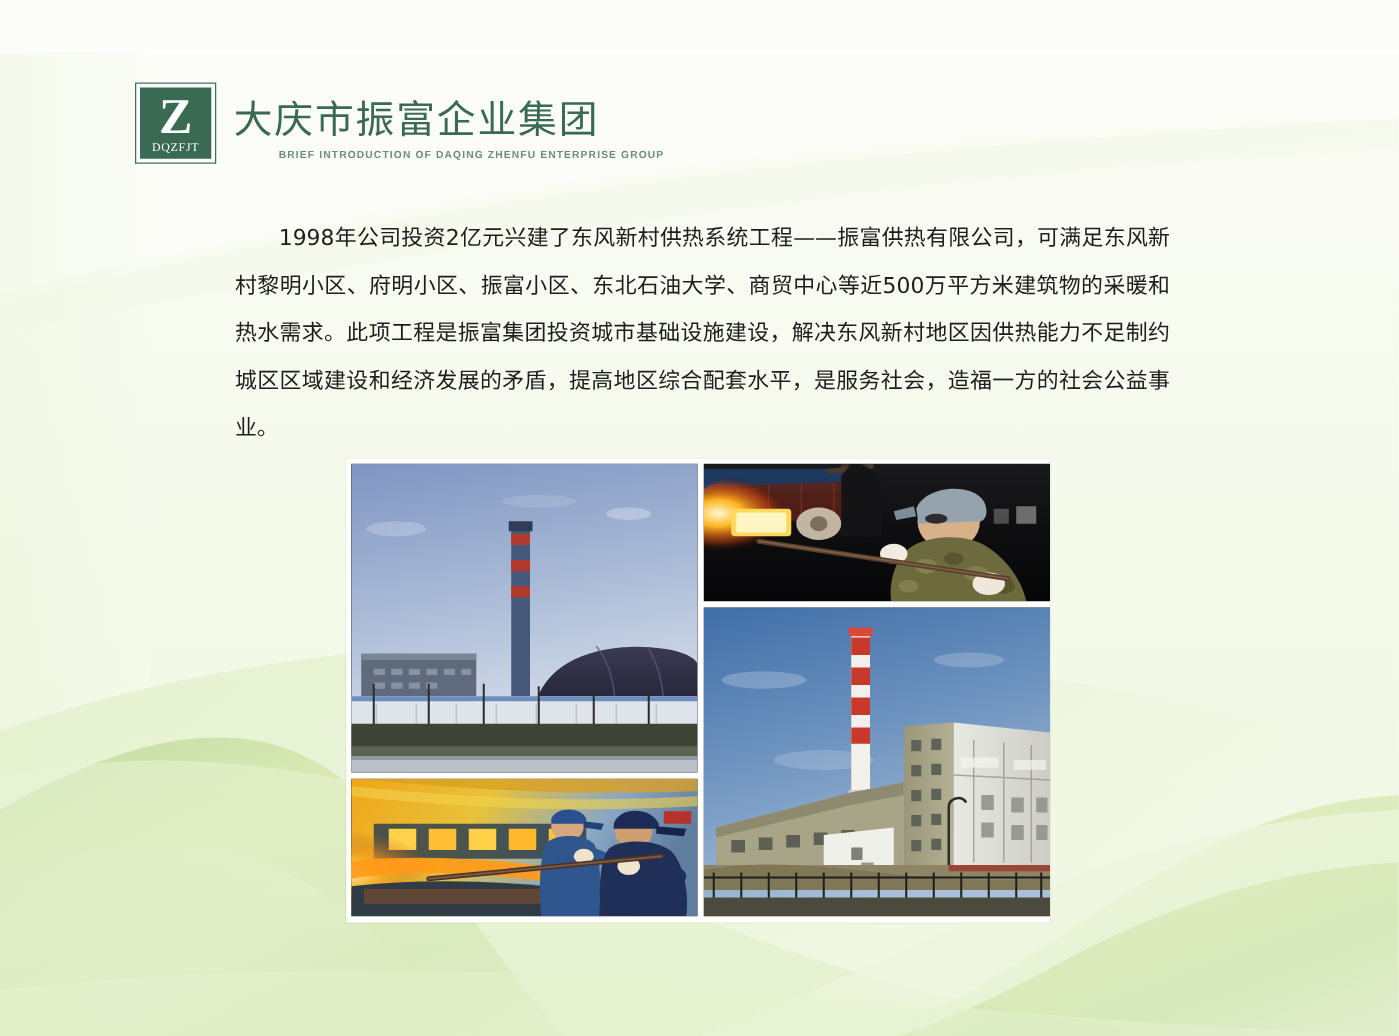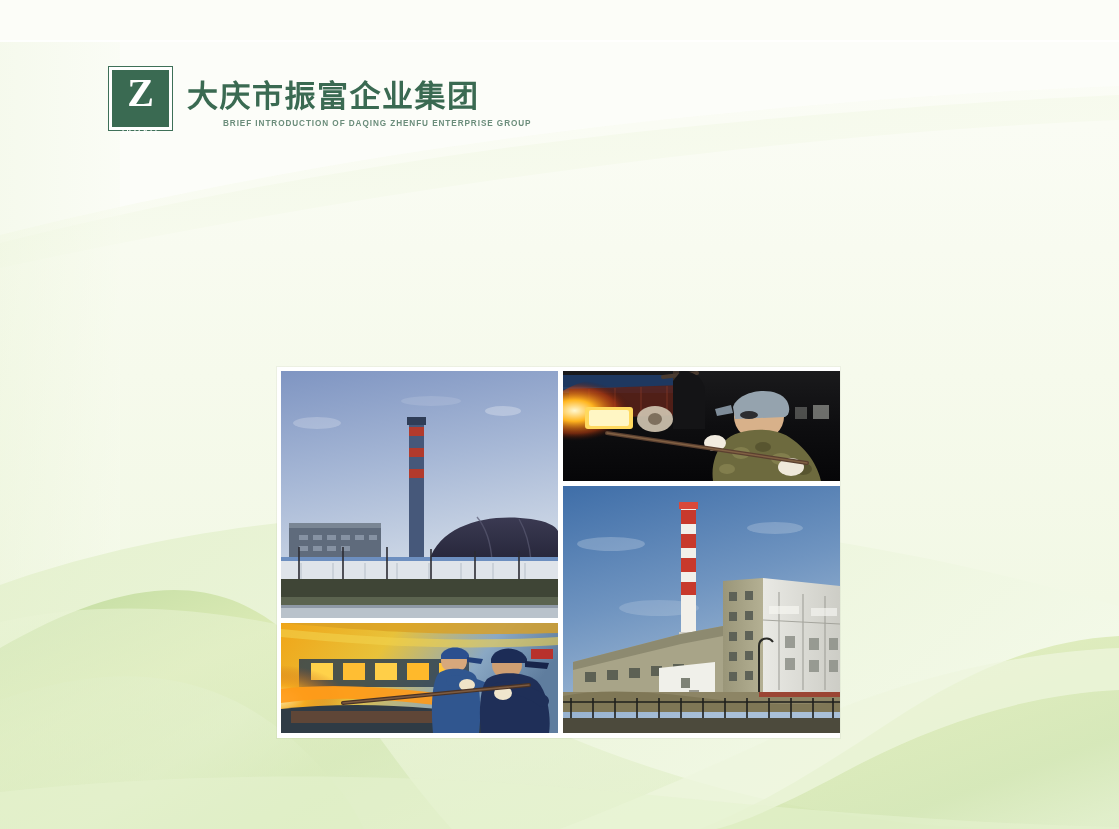--- a/index.html
+++ b/index.html
@@ -40,26 +40,26 @@
     box-sizing:border-box;padding-top:2px;
   }
   .logo-z{
     font-family:"Liberation Serif","DejaVu Serif",serif;
     font-weight:bold;font-size:40px;line-height:40px;color:#ffffff;
     letter-spacing:0;margin-top:1px;
   }
   .logo-abbr{
     font-family:"Liberation Serif","DejaVu Serif",serif;
     font-size:9.5px;letter-spacing:.6px;color:#ffffff;
-    margin-top:13px;white-space:nowrap;
+    margin-top:1px;white-space:nowrap;
   }
   .logo-text{margin-left:14px;padding-top:12px;}
   .logo-cn{
     font-family:"DejaVu Sans","Liberation Sans",sans-serif;
-    font-weight:bold;font-size:31px;line-height:36px;
+    font-weight:normal;font-size:31px;line-height:36px;
     color:#3a6a52;letter-spacing:1.5px;white-space:nowrap;
   }
   .logo-en{
     font-size:8.2px;letter-spacing:.92px;color:#6b8d7b;
     margin-top:5px;white-space:nowrap;font-weight:bold;margin-left:36px;
   }
 
   
   .article{
     position:absolute;left:188px;top:172px;width:748px;
@@ -174,20 +174,23 @@
         <div class="logo-z">Z</div>
         <div class="logo-abbr">DQZFJT</div>
       </div>
     </div>
     <div class="logo-text">
       <div class="logo-cn">大庆市振富企业集团</div>
       <div class="logo-en">BRIEF INTRODUCTION OF DAQING ZHENFU ENTERPRISE GROUP</div>
     </div>
   </div>
 
+  <div class="article">
+    <p>1998年公司投资2亿元兴建了东风新村供热系统工程——振富供热有限公司，可满足东风新村黎明小区、府明小区、振富小区、东北石油大学、商贸中心等近500万平方米建筑物的采暖和热水需求。此项工程是振富集团投资城市基础设施建设，解决东风新村地区因供热能力不足制约城区区域建设和经济发展的矛盾，提高地区综合配套水平，是服务社会，造福一方的社会公益事业。</p>
+  </div>
 
   <div class="collage">
 
     <div class="cell c-tl">
       <svg viewBox="0 0 277 247" preserveAspectRatio="none">
         <defs>
           <linearGradient id="sky1" x1="0" y1="0" x2="0.2" y2="1">
             <stop offset="0" stop-color="#7f95c2"></stop>
             <stop offset="0.45" stop-color="#a7b8d6"></stop>
             <stop offset="0.8" stop-color="#c9d4e4"></stop>

